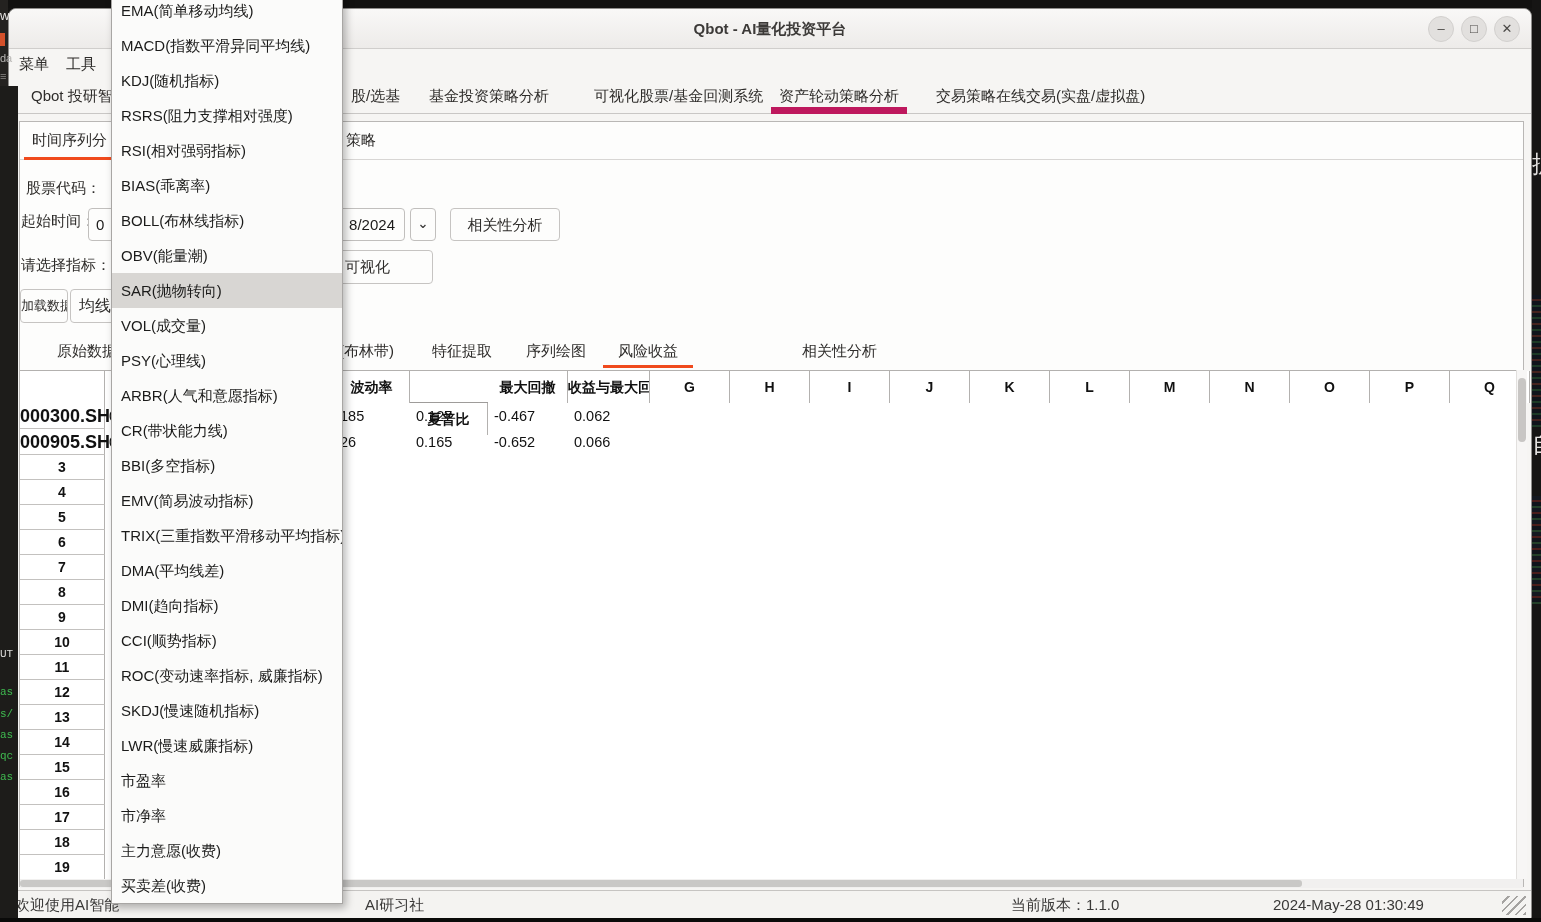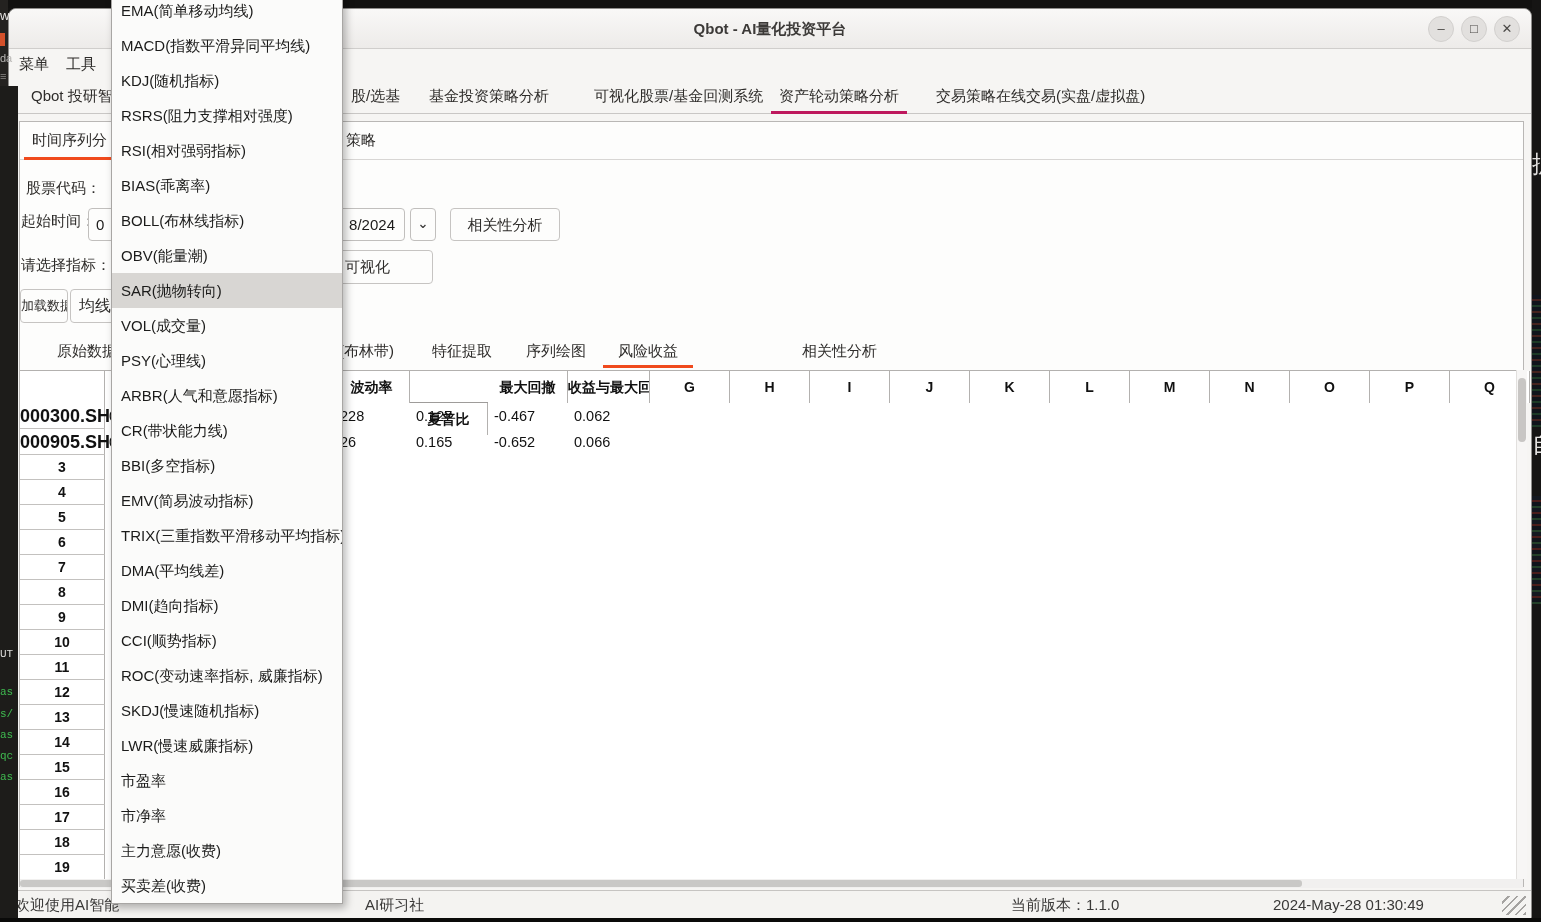--- a/index.html
+++ b/index.html
@@ -20,21 +20,21 @@
             text-align:center; line-height:24px; font-size:13px; }
   #btn-min { right:77px; } #btn-max { right:44px; } #btn-close { right:11px; }
 
   #menubar { position:absolute; left:0; top:40px; width:100%; height:30px; background:#f6f5f3; }
   #menubar .menu-item { position:absolute; top:0; height:30px; line-height:30px; font-size:15px; color:#2e2c2a; }
   #menubar .menu-item[data-index="0"]{ left:10px; } #menubar .menu-item[data-index="1"]{ left:57px; }
 
   #main-tabs { position:absolute; left:0; top:70px; width:100%; height:35px; border-bottom:1px solid #c9c7c5; }
   #main-tabs .tab { position:absolute; top:0; height:35px; line-height:33px; padding:0 8px;
                     font-size:15px; color:#2e2c2a; white-space:nowrap; }
-  #main-tabs .tab.active { border-bottom:3px solid #be185d; }
+  #main-tabs .tab.active { border-bottom:7px solid #be185d; }
   #main-tabs .tab[data-index="0"]{ left:14px; } #main-tabs .tab[data-index="1"]{ left:334px; }
   #main-tabs .tab[data-index="2"]{ left:412px; } #main-tabs .tab[data-index="3"]{ left:577px; }
   #main-tabs .tab[data-index="4"]{ left:762px; } #main-tabs .tab[data-index="5"]{ left:919px; }
 
   
   #panel { position:absolute; left:10px; top:112px; width:1505px; height:766px;
            background:#fdfdfc; border:1px solid #b9b7b5; }
 
   #sub-tabs { position:absolute; left:0; top:0; width:100%; height:38px; border-bottom:1px solid #d8d6d4; }
   #sub-tabs .tab { position:absolute; top:0; height:38px; line-height:36px; padding:0 8px;
@@ -218,21 +218,21 @@
             <div class="hcell" data-index="13">N</div>
             <div class="hcell" data-index="14">O</div>
             <div class="hcell" data-index="15">P</div>
             <div class="hcell" data-index="16">Q</div>
           </div>
 
         <div class="rowhead" id="rh-1">000300.SH</div>
         <div class="rowhead" id="rh-2">000905.SH</div>
 
         <span class="cellval" style="left:89px;  top:36px;">0.</span>
-        <span class="cellval" style="left:320px; top:36px;">228</span>
+        <span class="cellval" style="left:320px; top:36px;">185</span>
         <span class="cellval" style="left:396px; top:36px;">0.127</span>
         <span class="cellval" style="left:474px; top:36px;">-0.467</span>
         <span class="cellval" style="left:554px; top:36px;">0.062</span>
 
         <span class="cellval" style="left:89px;  top:62px;">0.</span>
         <span class="cellval" style="left:320px; top:62px;">26</span>
         <span class="cellval" style="left:396px; top:62px;">0.165</span>
         <span class="cellval" style="left:474px; top:62px;">-0.652</span>
         <span class="cellval" style="left:554px; top:62px;">0.066</span>
 

